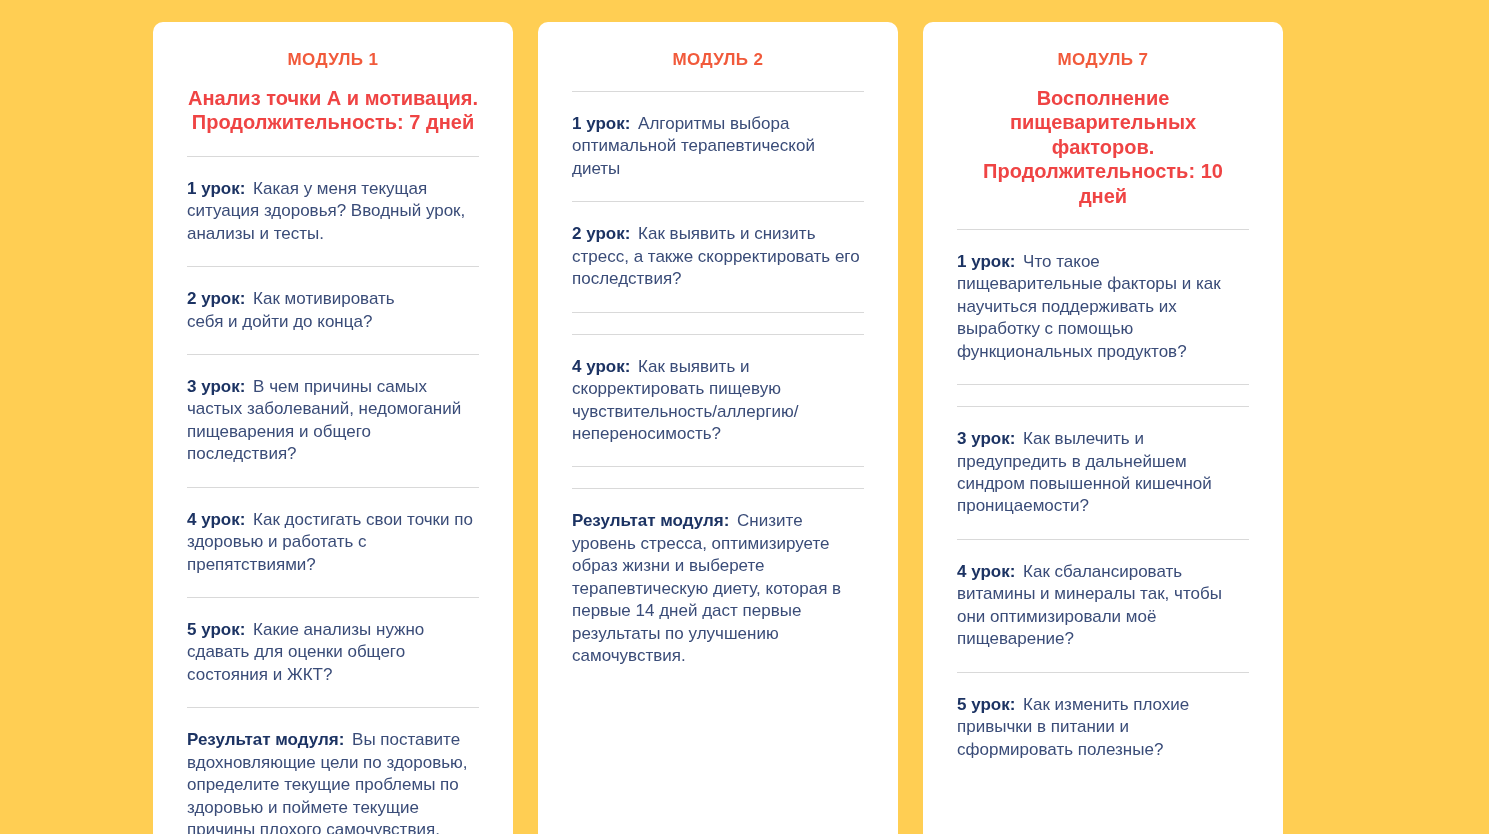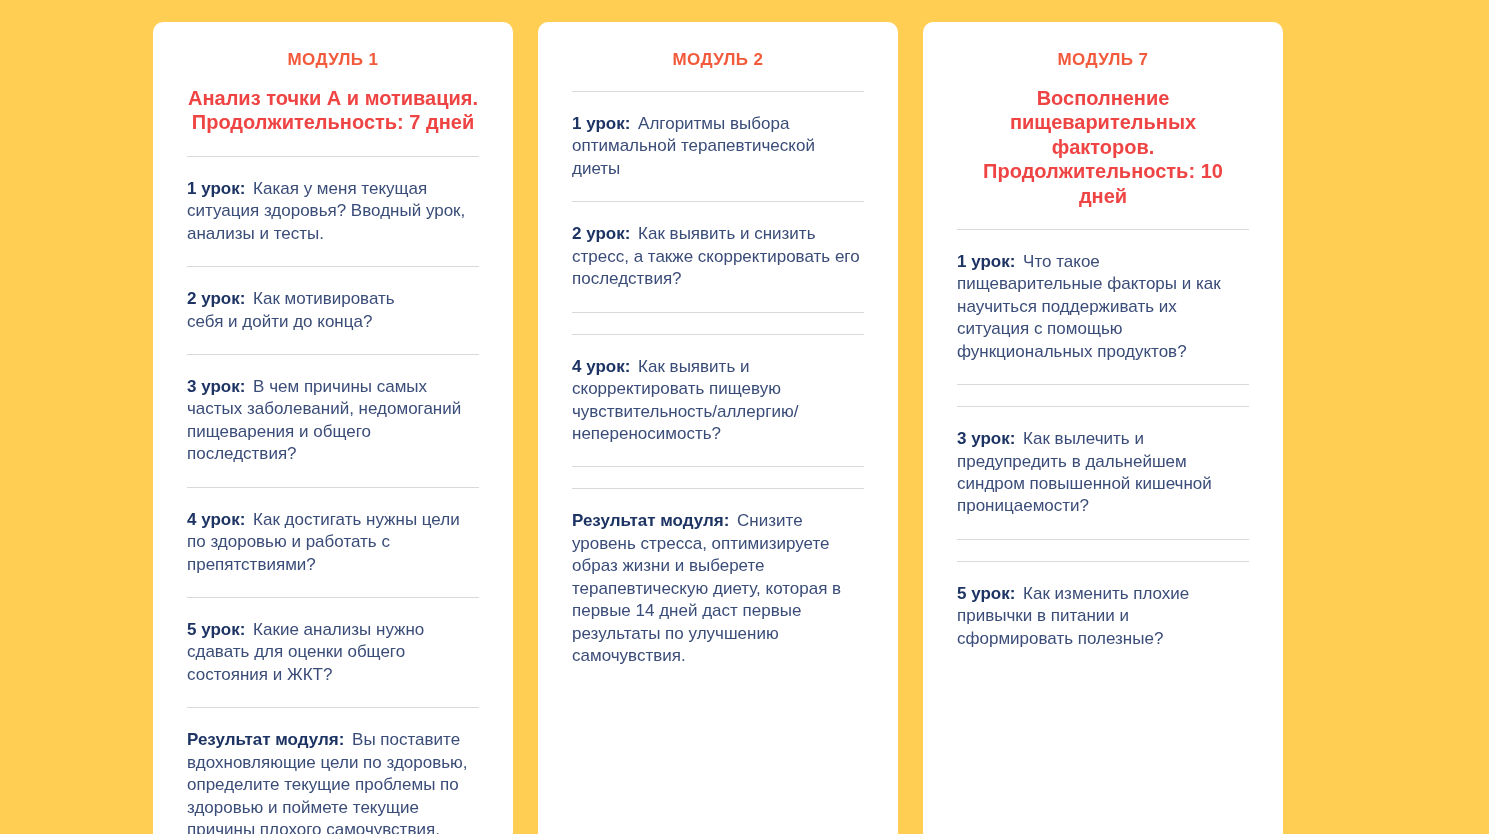--- a/index.html
+++ b/index.html
@@ -67,21 +67,21 @@
     <h2 class="module-title">Анализ точки А и мотивация.
 Продолжительность: 7 дней</h2>
     <hr class="divider">
     <p class="lesson"><span class="lesson-label">1 урок:</span> <span class="lesson-text">Какая у меня текущая ситуация здоровья? Вводный урок, анализы и тесты.</span></p>
     <hr class="divider">
     <p class="lesson"><span class="lesson-label">2 урок:</span> <span class="lesson-text">Как мотивировать
 себя и дойти до конца?</span></p>
     <hr class="divider">
     <p class="lesson"><span class="lesson-label">3 урок:</span> <span class="lesson-text">В чем причины самых частых заболеваний, недомоганий пищеварения и общего последствия?</span></p>
     <hr class="divider">
-    <p class="lesson"><span class="lesson-label">4 урок:</span> <span class="lesson-text">Как достигать нужны цели по здоровью и работать с препятствиями?</span></p>
+    <p class="lesson"><span class="lesson-label">4 урок:</span> <span class="lesson-text">Как достигать свои точки по здоровью и работать с препятствиями?</span></p>
     <hr class="divider">
     <p class="lesson"><span class="lesson-label">5 урок:</span> <span class="lesson-text">Какие анализы нужно сдавать для оценки общего состояния и ЖКТ?</span></p>
     <hr class="divider">
     <p class="result"><span class="result-label">Результат модуля:</span> <span class="result-text">Вы поставите вдохновляющие цели по здоровью, определите текущие проблемы по здоровью и поймете текущие причины плохого самочувствия.</span></p>
   </section>
 
   <section class="module-card">
     <div class="module-badge">МОДУЛЬ 2</div>
     <hr class="divider">
     <p class="lesson"><span class="lesson-label">1 урок:</span> <span class="lesson-text">Алгоритмы выбора оптимальной терапевтической диеты</span></p>
@@ -94,23 +94,24 @@
     <hr class="divider">
     <p class="result"><span class="result-label">Результат модуля:</span> <span class="result-text">Снизите уровень стресса, оптимизируете образ жизни и выберете терапевтическую диету, которая в первые 14 дней даст первые результаты по улучшению самочувствия.</span></p>
   </section>
 
   <section class="module-card">
     <div class="module-badge">МОДУЛЬ 7</div>
     <h2 class="module-title">Восполнение пищеварительных
 факторов. Продолжительность: 10
 дней</h2>
     <hr class="divider">
-    <p class="lesson"><span class="lesson-label">1 урок:</span> <span class="lesson-text">Что такое пищеварительные факторы и как научиться поддерживать их ситуация с помощью функциональных продуктов?</span></p>
+    <p class="lesson"><span class="lesson-label">1 урок:</span> <span class="lesson-text">Что такое пищеварительные факторы и как научиться поддерживать их выработку с помощью функциональных продуктов?</span></p>
     <hr class="divider">
     <hr class="divider">
     <p class="lesson"><span class="lesson-label">3 урок:</span> <span class="lesson-text">Как вылечить и предупредить в дальнейшем синдром повышенной кишечной проницаемости?</span></p>
     <hr class="divider">
+    <p class="lesson"><span class="lesson-label">4 урок:</span> <span class="lesson-text">Как сбалансировать витамины и минералы так, чтобы они оптимизировали моё пищеварение?</span></p>
     <hr class="divider">
     <p class="lesson"><span class="lesson-label">5 урок:</span> <span class="lesson-text">Как изменить плохие привычки в питании и сформировать полезные?</span></p>
 
   </section>
 
 </div>
 
 </body></html>

